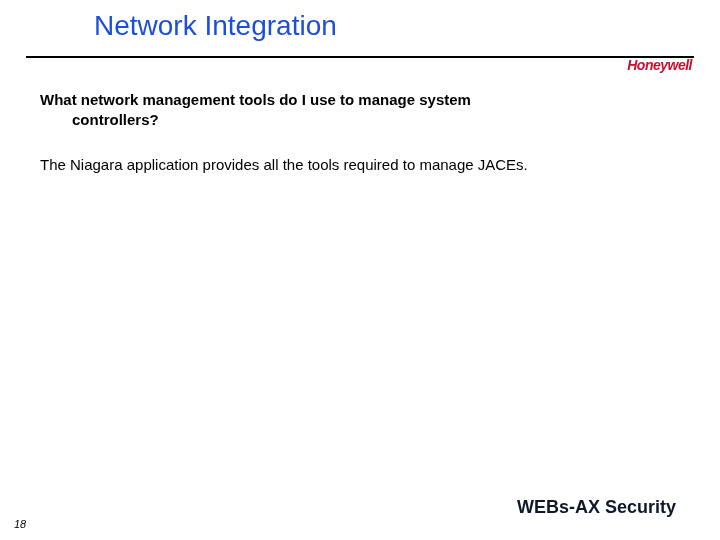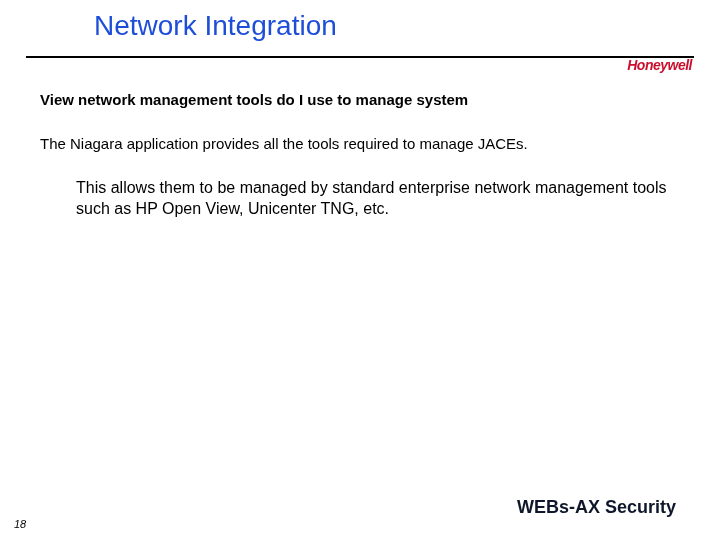--- a/index.html
+++ b/index.html
@@ -91,20 +91,20 @@
   </style>
 </head>
 <body>
 
 <div class="slide-title">Network Integration</div>
 <div class="brand-logo">Honeywell</div>
 <div class="header-divider"></div>
 
 <div class="content-area">
   <div class="question-heading">
-    <span>View network management tools do I use to manage system</span>
+    <span>What network management tools do I use to manage system</span>
+    <span class="question-line2">controllers?</span>
   </div>
   <div class="body-paragraph">The Niagara application provides all the tools required to manage JACEs.</div>
-  <div class="indented-paragraph">This allows them to be managed by standard enterprise network management tools such as HP Open View, Unicenter TNG, etc.</div>
 </div>
 
 <div class="footer-title">WEBs-AX Security</div>
 <div class="page-number">18</div>
 
 </body></html>

